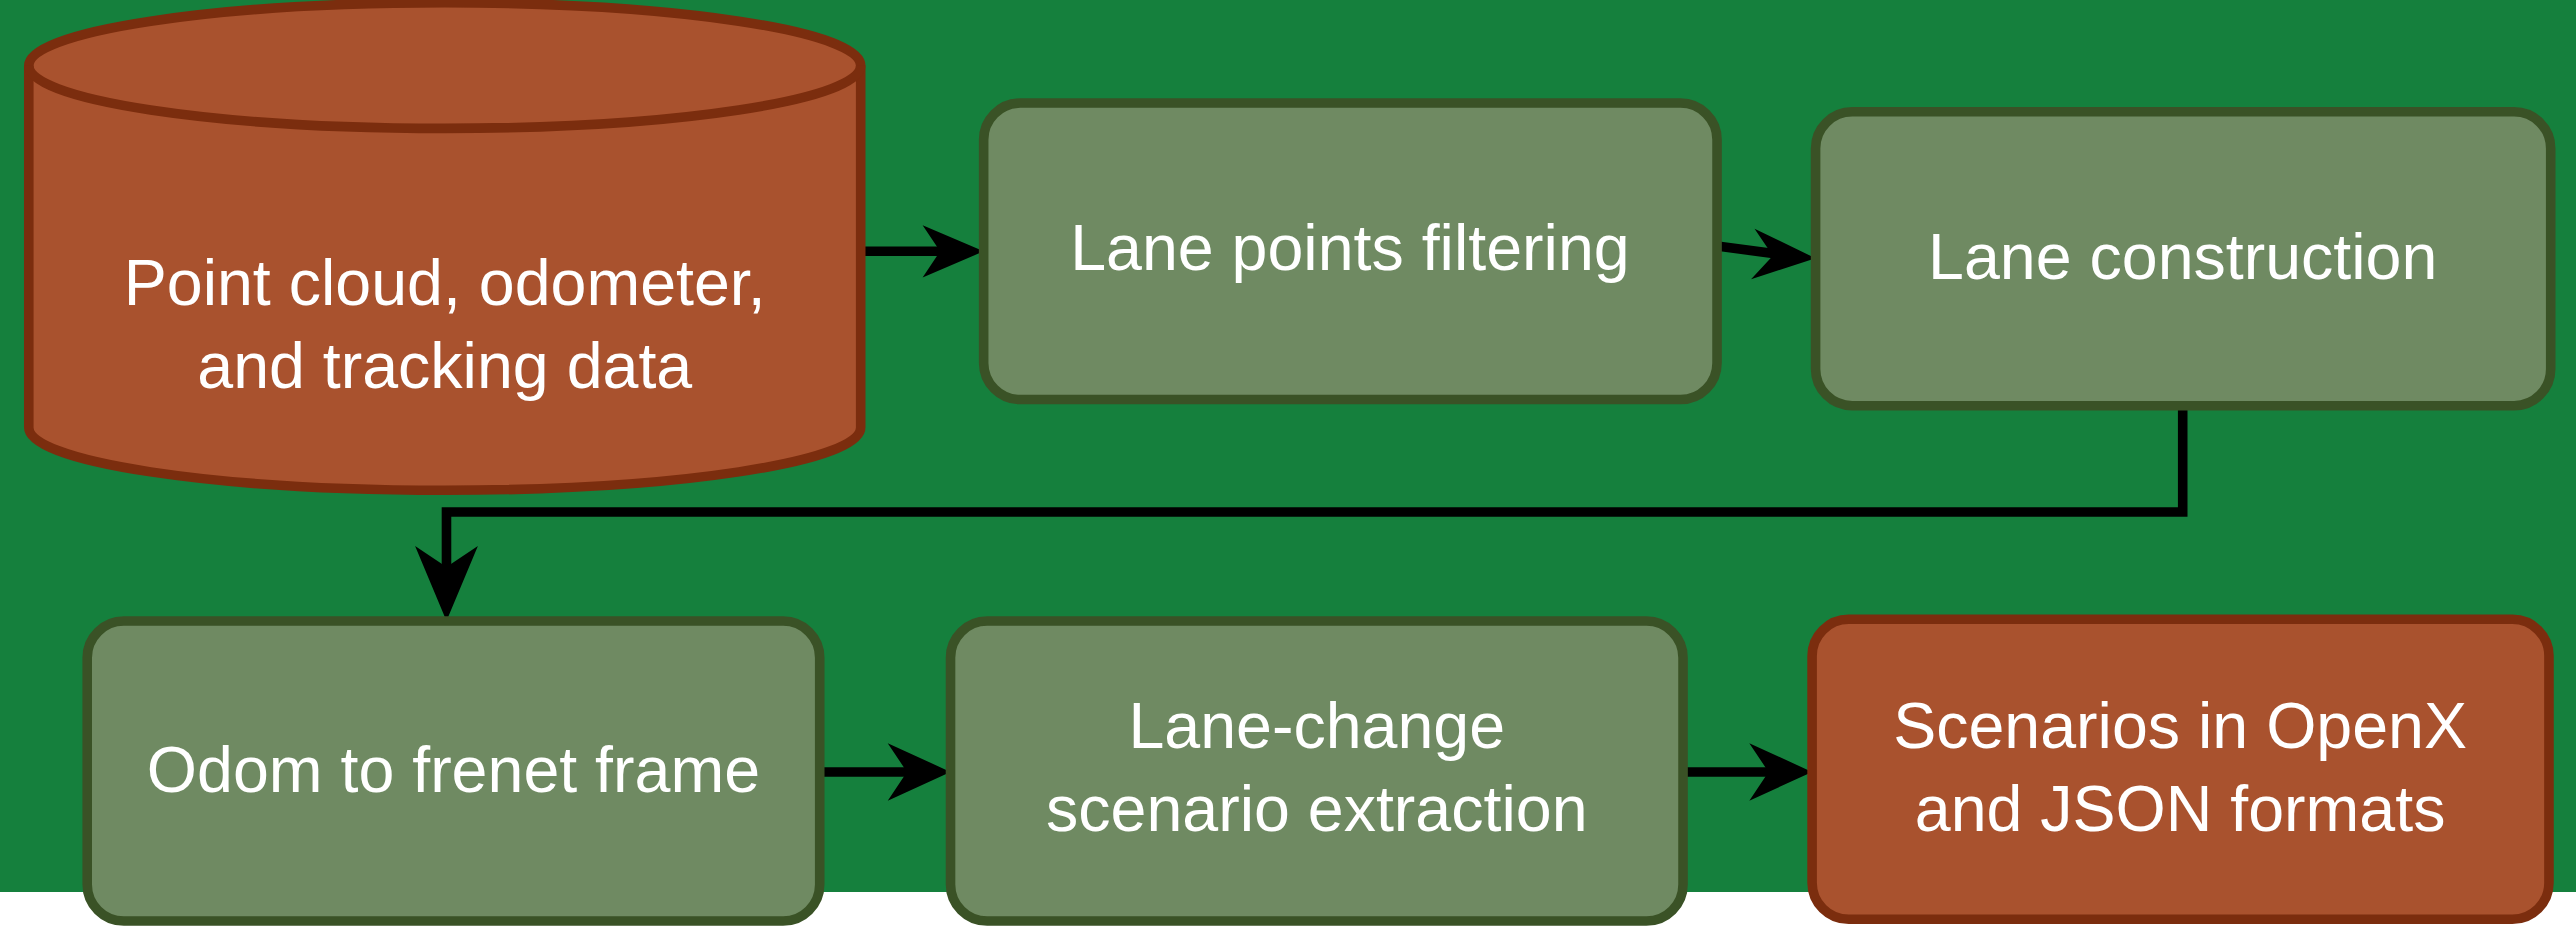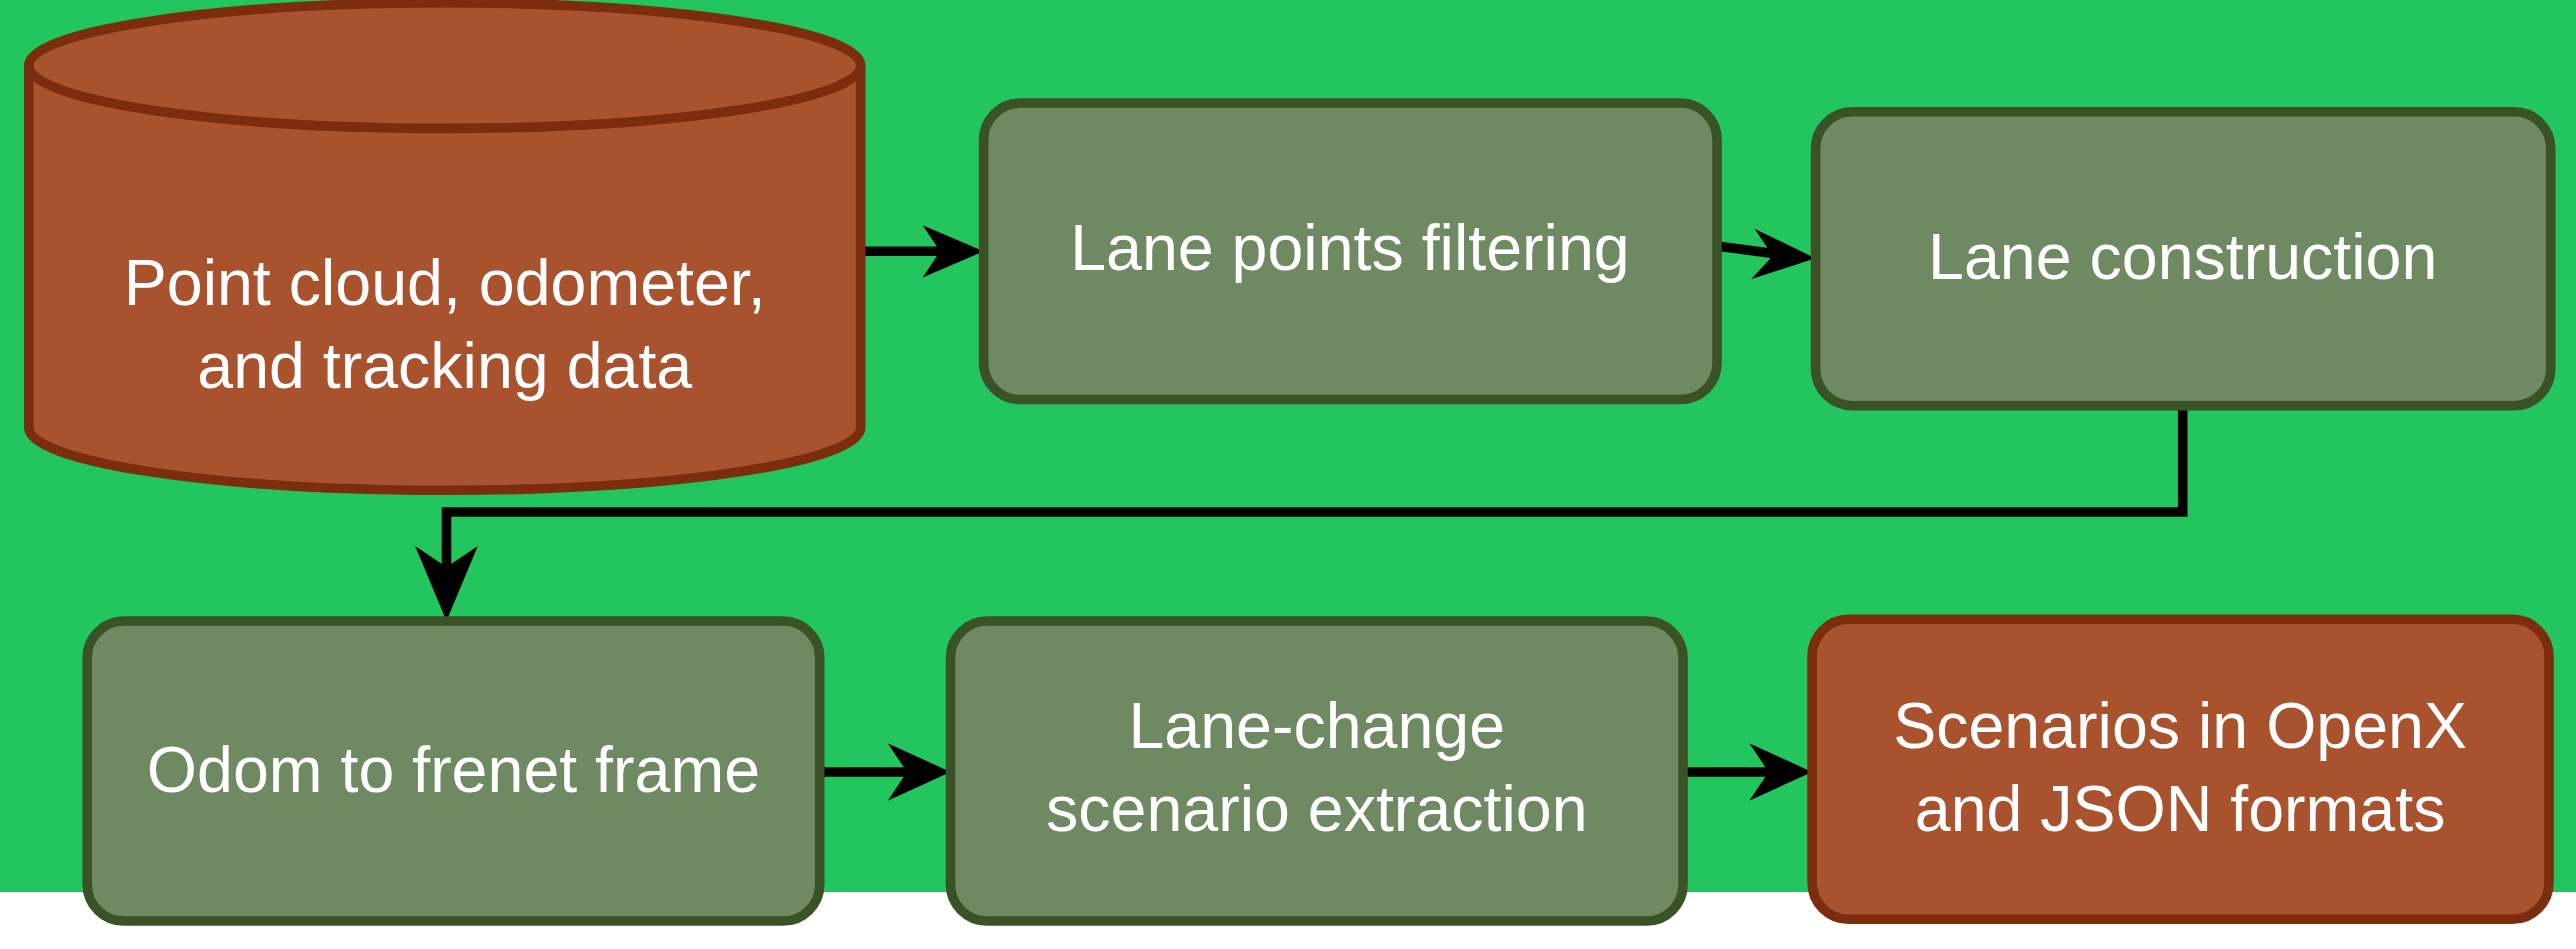--- a/index.html
+++ b/index.html
@@ -11,21 +11,21 @@
   body {
     width: 2576px;
     height: 950px;
     overflow: hidden;
     font-family: "Liberation Sans", sans-serif;
   }
   #diagram-root {
     position: relative;
     width: 2576px;
     height: 892px;
-    background: #22c55e;
+    background: #15803d;
   }
   svg.flow {
     display: block;
     width: 2576px;
     height: 950px;
   }
   .node-label {
     font-family: "Liberation Sans", sans-serif;
     font-size: 74px;
     fill: #ffffff;

